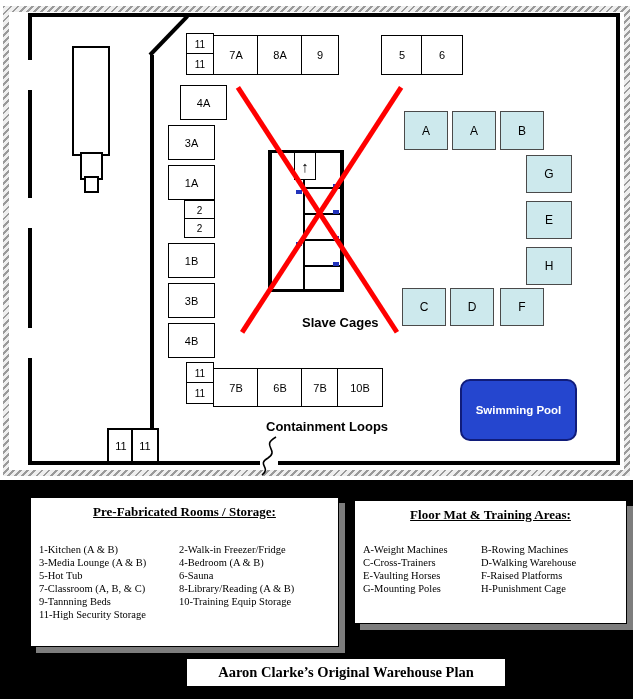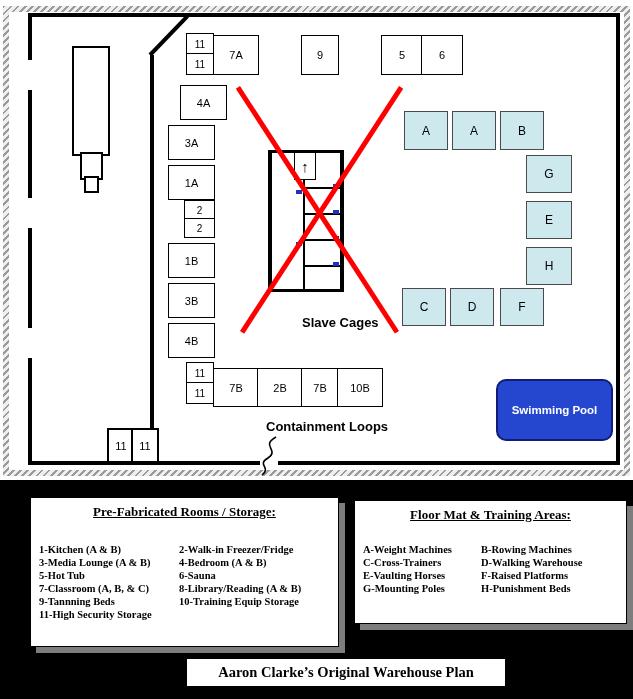--- a/index.html
+++ b/index.html
@@ -14,36 +14,36 @@
   .room{position:absolute;border:1px solid #000;background:#fff;display:flex;
         align-items:center;justify-content:center;font-size:11px;color:#000;}
   .room.sm{font-size:10px;}
   .mat{position:absolute;border:1px solid #4a4a4a;background:#cde9ed;display:flex;
         align-items:center;justify-content:center;font-size:12px;color:#000;}
   .exercise{position:absolute;border:1px solid #4a4a4a;background:#cde9ed;display:flex;
         align-items:center;justify-content:center;text-align:center;font-size:11px;
         padding:4px;box-sizing:border-box;color:#000;}
   .pool{position:absolute;background:#2546cf;border:2px solid #101c7a;border-radius:10px;
         display:flex;align-items:center;justify-content:center;color:#fff;
-        font-weight:bold;font-size:11.5px;margin-left:36px;}
+        font-weight:bold;font-size:11.5px;}
   .plabel{position:absolute;font-weight:bold;color:#000;font-size:13px;white-space:nowrap;}
   .removed{position:absolute;font-family:"Liberation Serif",serif;font-weight:bold;
         font-size:30px;color:#ff0000;white-space:nowrap;}
   .redline{position:absolute;height:5px;background:#ff0000;transform-origin:0 0;}
   .tick{position:absolute;width:6px;height:4px;background:#2233bb;}
   .arrowbox{position:absolute;border:1px solid #000;background:#fff;display:flex;
         align-items:center;justify-content:center;font-size:15px;font-weight:bold;}
   .office{position:absolute;border:3px solid #000;background:#fff;display:flex;
         align-items:center;justify-content:center;font-size:12px;color:#000;}
   .bottom-region{position:absolute;left:0;top:480px;width:633px;height:219px;background:#000;}
   .legend-box{position:absolute;background:#fff;border:1px solid #000;
         box-shadow:6px 6px 0 #7d7d7d;font-family:"Liberation Serif",serif;color:#000;}
   .legend-title{text-align:center;font-weight:bold;font-size:13px;
         text-decoration:underline;margin-top:6px;}
-  .legend-col{position:absolute;font-weight:bold;font-size:10.5px;line-height:13px;
+  .legend-col{position:absolute;font-weight:normal;font-size:10.5px;line-height:13px;
         white-space:nowrap;}
   .footer-box{position:absolute;background:#fff;border:1px solid #000;display:flex;
         align-items:center;justify-content:center;font-family:"Liberation Serif",serif;
         font-weight:bold;font-size:14.5px;color:#000;}
   svg{position:absolute;overflow:visible;}
 </style>
 </head>
 <body>
 
 <div class="page">
@@ -65,37 +65,38 @@
     <div class="wall" style="left:150px;top:53px;width:54px;height:4px;transform:rotate(-46deg);transform-origin:0 50%"></div>
 
     <div class="thinbox" style="left:72px;top:46px;width:34px;height:106px"></div>
     <div class="thinbox" style="left:80px;top:152px;width:19px;height:24px"></div>
     <div class="thinbox" style="left:84px;top:176px;width:11px;height:13px"></div>
 
     <div class="room sm" style="left:186px;top:33px;width:26px;height:20px">11</div>
     <div class="room sm" style="left:186px;top:53px;width:26px;height:20px">11</div>
 
     <div class="room" style="left:213px;top:35px;width:44px;height:38px">7A</div>
+    <div class="room" style="left:257px;top:35px;width:44px;height:38px">8A</div>
     <div class="room" style="left:301px;top:35px;width:36px;height:38px">9</div>
     <div class="room" style="left:381px;top:35px;width:40px;height:38px">5</div>
     <div class="room" style="left:421px;top:35px;width:40px;height:38px">6</div>
 
     <div class="room" style="left:180px;top:85px;width:45px;height:33px">4A</div>
     <div class="room" style="left:168px;top:125px;width:45px;height:33px">3A</div>
     <div class="room" style="left:168px;top:165px;width:45px;height:33px">1A</div>
     <div class="room sm" style="left:184px;top:200px;width:29px;height:18px">2</div>
     <div class="room sm" style="left:184px;top:218px;width:29px;height:18px">2</div>
     <div class="room" style="left:168px;top:243px;width:45px;height:33px">1B</div>
     <div class="room" style="left:168px;top:283px;width:45px;height:33px">3B</div>
     <div class="room" style="left:168px;top:323px;width:45px;height:33px">4B</div>
     <div class="room sm" style="left:186px;top:362px;width:26px;height:20px">11</div>
     <div class="room sm" style="left:186px;top:382px;width:26px;height:20px">11</div>
 
     <div class="room" style="left:213px;top:368px;width:44px;height:37px">7B</div>
-    <div class="room" style="left:257px;top:368px;width:44px;height:37px">2B</div>
+    <div class="room" style="left:257px;top:368px;width:44px;height:37px">6B</div>
     <div class="room" style="left:301px;top:368px;width:36px;height:37px">7B</div>
     <div class="room" style="left:337px;top:368px;width:44px;height:37px">10B</div>
 
     <div class="wall" style="left:268px;top:150px;width:4px;height:142px"></div>
     <div class="wall" style="left:340px;top:150px;width:4px;height:142px"></div>
     <div class="wall" style="left:268px;top:150px;width:76px;height:3px"></div>
     <div class="wall" style="left:268px;top:289px;width:76px;height:3px"></div>
     <div class="wall" style="left:303px;top:150px;width:2px;height:141px"></div>
     <div class="wall" style="left:305px;top:187px;width:35px;height:2px"></div>
     <div class="wall" style="left:305px;top:213px;width:35px;height:2px"></div>
@@ -161,20 +162,20 @@
       <div class="legend-col" style="left:8px;top:42px">
         <div>A-Weight Machines</div>
         <div>C-Cross-Trainers</div>
         <div>E-Vaulting Horses</div>
         <div>G-Mounting Poles</div>
       </div>
       <div class="legend-col" style="left:126px;top:42px">
         <div>B-Rowing Machines</div>
         <div>D-Walking Warehouse</div>
         <div>F-Raised Platforms</div>
-        <div>H-Punishment Beds</div>
+        <div>H-Punishment Cage</div>
       </div>
     </div>
 
     <div class="footer-box" style="left:186px;top:178px;width:318px;height:27px">Aaron Clarke’s Original Warehouse Plan</div>
 
   </div>
 </div>
 
 </body></html>

